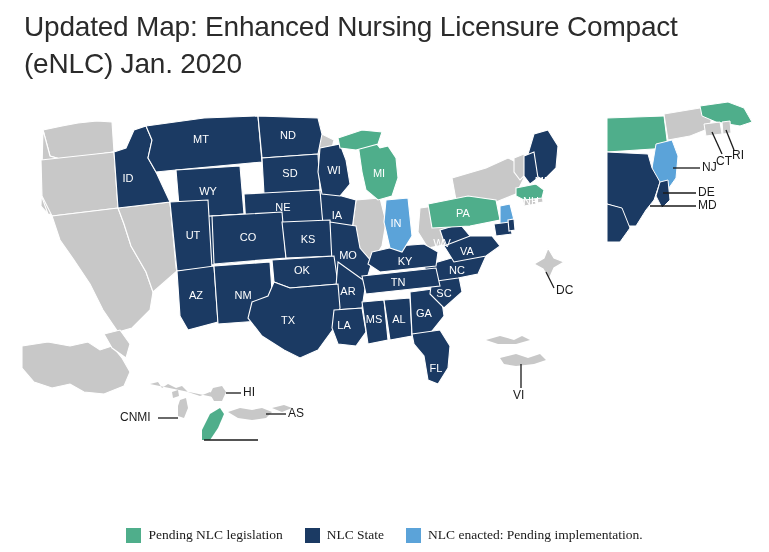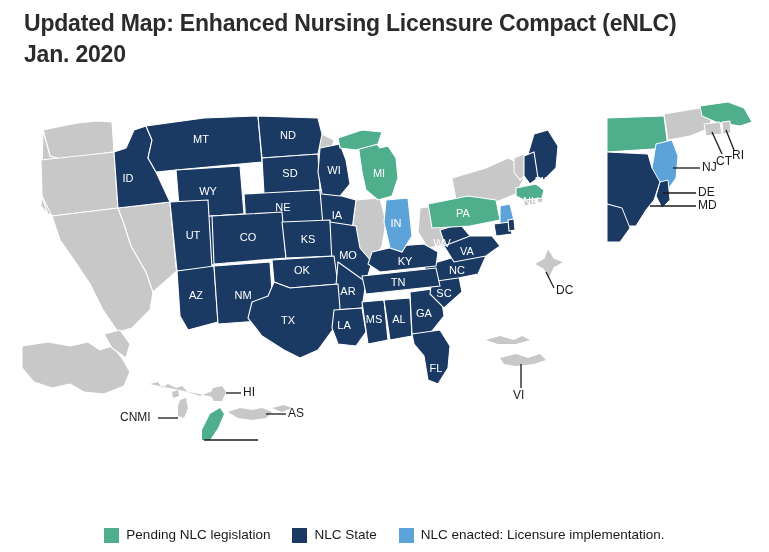--- a/index.html
+++ b/index.html
@@ -7,22 +7,22 @@
     width:769px;height:552px;
     background:#ffffff;
     font-family:"Liberation Sans", sans-serif;
     overflow:hidden;
     position:relative;
   }
   #page-title{
     position:absolute;
     left:24px; top:8px;
     width:700px;
-    font-size:23px;
-    font-weight:bold;
+    font-size:28px;
+    font-weight:normal;
     line-height:1.33;
     color:#2b2b2b;
     letter-spacing:-0.2px;
     white-space:pre-line;
   }
   #map-wrap{
     position:absolute;
     left:0; top:96px;
     width:769px; height:404px;text-align:right;
   }
@@ -46,21 +46,21 @@
   .borders{ stroke:#ffffff; stroke-width:1.1; }
   #legend{
     position:absolute;
     left:0; top:518px;
     width:769px; height:34px;
     display:flex;
     align-items:center;
     justify-content:center;
     gap:22px;
   }
-  .legend-item{ display:flex; align-items:flex-start; gap:7px; }
+  .legend-item{ display:flex; align-items:flex-start; gap:7px;font-family:Liberation Serif, serif; }
   .legend-swatch{
     width:15px;height:15px;display:inline-block;flex:none;
   }
   .legend-text{
     font-size:13.5px;
     color:#1a1a1a;
     white-space:nowrap;
     line-height:1;
   }
 </style>
@@ -228,15 +228,15 @@
   <div class="legend-item">
     <span class="legend-swatch" style="background:#4FAE8B"></span>
     <span class="legend-text">Pending NLC legislation</span>
   </div>
   <div class="legend-item">
     <span class="legend-swatch" style="background:#1B3A63"></span>
     <span class="legend-text">NLC State</span>
   </div>
   <div class="legend-item">
     <span class="legend-swatch" style="background:#5BA3D9"></span>
-    <span class="legend-text">NLC enacted: Licensure implementation.</span>
+    <span class="legend-text">NLC enacted: Pending implementation.</span>
   </div>
 </div>
 
 </body></html>

